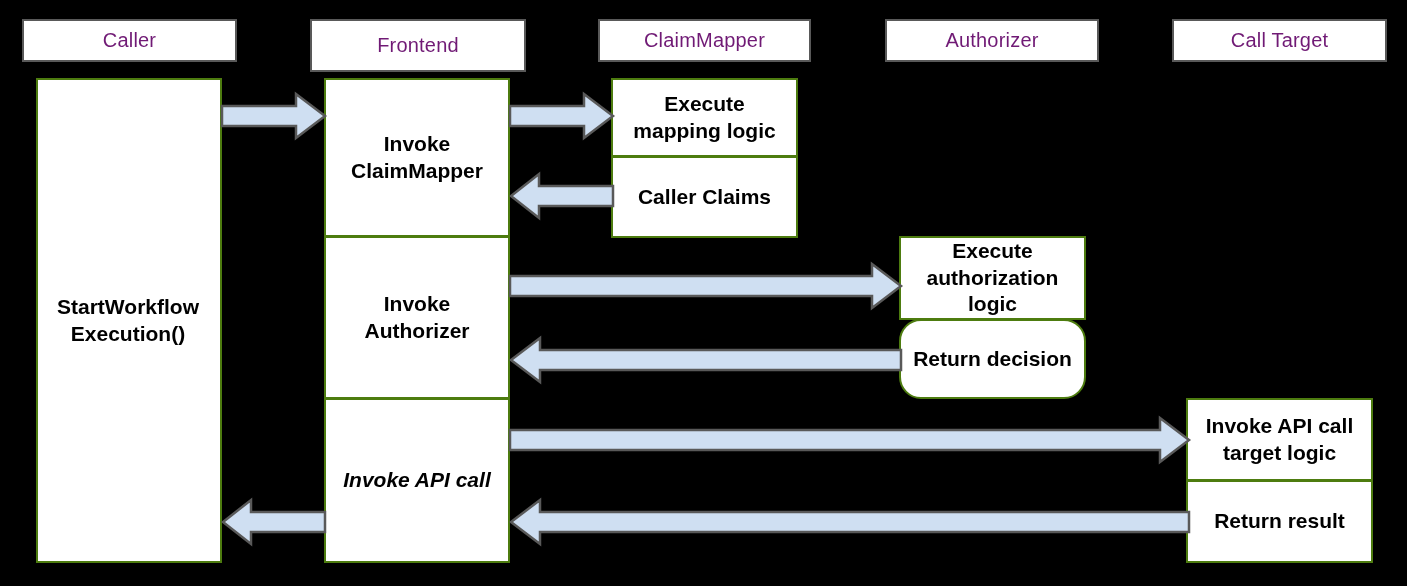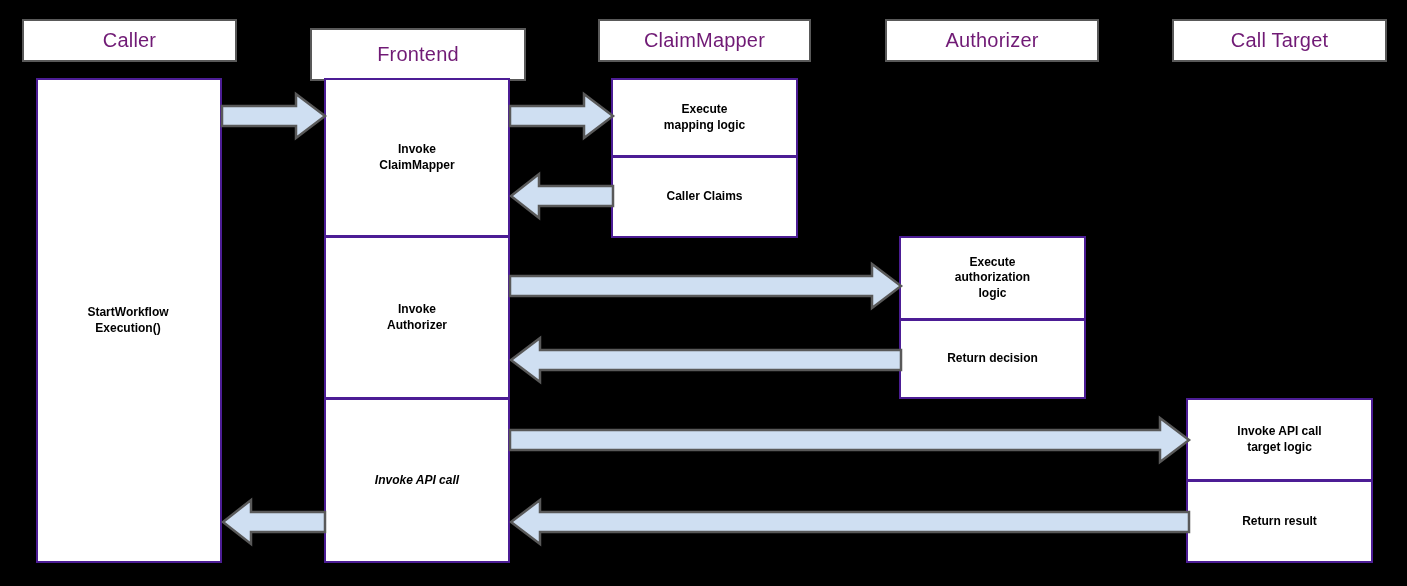--- a/index.html
+++ b/index.html
@@ -25,28 +25,28 @@
     align-items: center;
     justify-content: center;
     color: #701a75;
     font-size: 20px;
     font-weight: 400;
     letter-spacing: 0.2px;
   }
   .activation {
     position: absolute;
     background: #ffffff;
-    border: 2px solid #4c1d95;
+    border: 2px solid #4d7c0f;
     box-sizing: border-box;
     display: flex;
     align-items: center;
     justify-content: center;
     text-align: center;
     color: #000000;
-    font-size: 12px;
+    font-size: 21px;
     font-weight: bold;
     line-height: 1.28;
     padding: 2px 8px;
   }
   .arrow {
     position: absolute;
   }
   .arrow svg {
     display: block;
     overflow: visible;
@@ -54,21 +54,21 @@
 </style>
 </head>
 <body>
 
 <div id="canvas">
 
   <div class="lane-header" style="left:22px; top:19px; width:215px; height:43px;">
     <span>Caller</span>
   </div>
 
-  <div class="lane-header" style="left:310px; top:28px; width:216px; height:53px;">
+  <div class="lane-header" style="left:310px; top:19px; width:216px; height:53px;">
     <span>Frontend</span>
   </div>
 
   <div class="lane-header" style="left:598px; top:19px; width:213px; height:43px;">
     <span>ClaimMapper</span>
   </div>
 
   <div class="lane-header" style="left:885px; top:19px; width:214px; height:43px;">
     <span>Authorizer</span>
   </div>
@@ -104,21 +104,21 @@
   <div class="activation" style="left:611px; top:156px; width:187px; height:82px;">
     <span style="white-space:pre-line;">Caller Claims</span>
   </div>
 
   <div class="activation" style="left:899px; top:236px; width:187px; height:84px;">
     <span style="white-space:pre-line;">Execute
 authorization
 logic</span>
   </div>
 
-  <div class="activation" style="left:899px; top:319px; width:187px; height:80px;">
+  <div class="activation" style="left:899px; top:319px; width:187px; height:80px;border-radius:22px;">
     <span style="white-space:pre-line;">Return decision</span>
   </div>
 
   <div class="activation" style="left:1186px; top:398px; width:187px; height:83px;">
     <span style="white-space:pre-line;">Invoke API call
 target logic</span>
   </div>
 
   <div class="activation" style="left:1186px; top:480px; width:187px; height:83px;">
     <span style="white-space:pre-line;">Return result</span>

